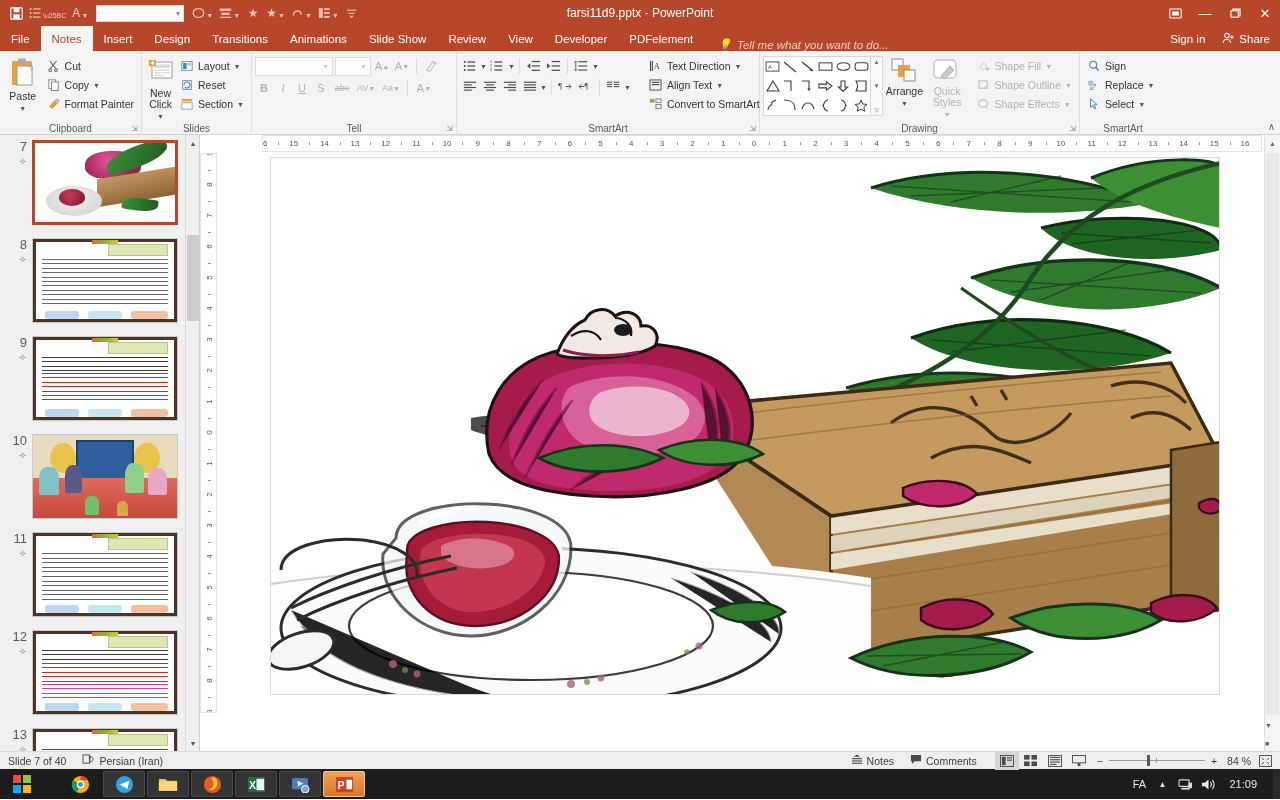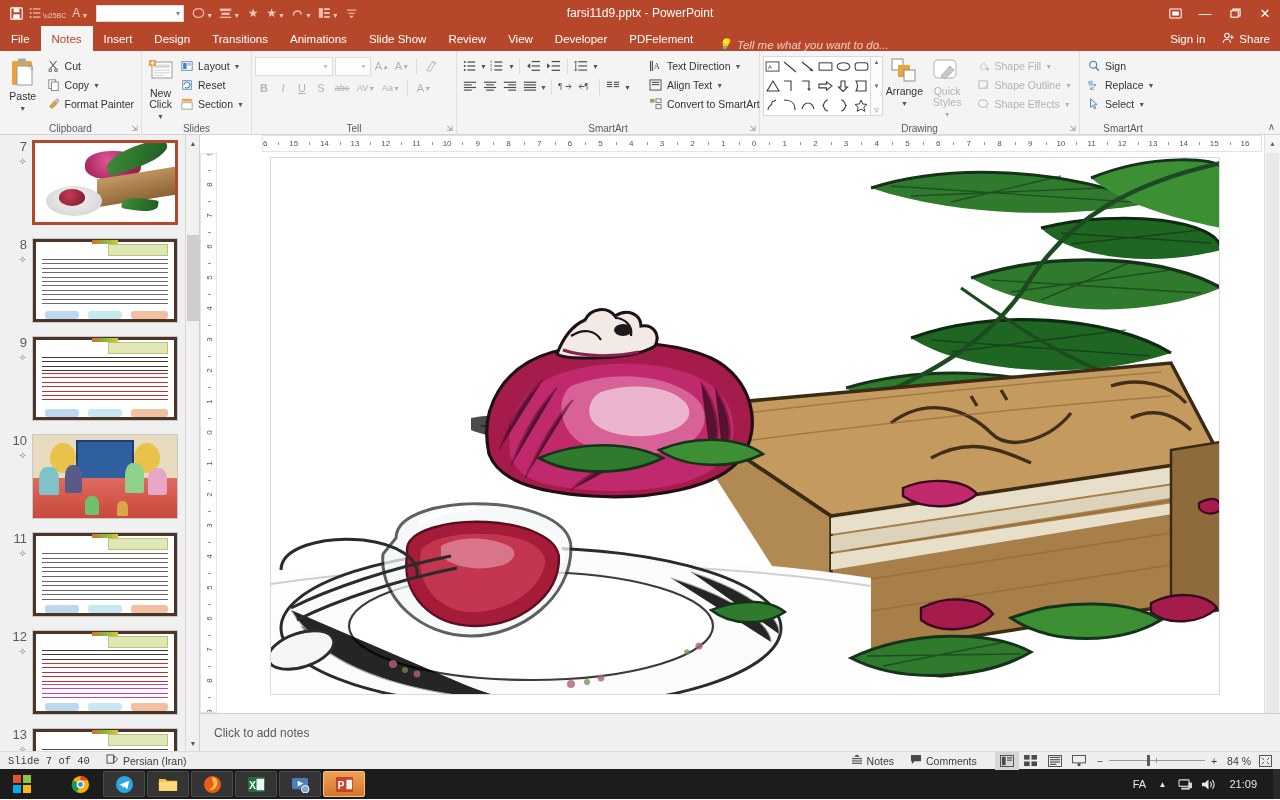--- a/index.html
+++ b/index.html
@@ -1234,27 +1234,24 @@
     </div>
 
     <div class="vscroll">
       <div class="vsbtn">▲</div>
       <div style="position:absolute;top:18px;bottom:36px;left:1px;width:13px;background:#e9e9e9;"></div>
       <div class="vsbtn" style="position:absolute;bottom:18px;">▼</div>
       <div class="vsbtn" style="position:absolute;bottom:0;">■</div>
     </div>
   </div>
 
-  <div class="notes">
-    <span>Click to add notes</span>
-  </div>
 </div>
 
 <div class="statusbar">
-  <div class="sb-item" style="padding-left:0;font-family:Liberation Mono, monospace;">Slide 7 of 40</div>
+  <div class="sb-item" style="padding-left:0;">Slide 7 of 40</div>
   <div class="sb-item">
     <span>
       <svg width="13" height="11" viewBox="0 0 14 12">
           <rect x="1" y="1" width="7" height="9" fill="none" stroke="#4a4a4a" stroke-width="1"></rect>
           <path d="M9 2 l3.5 3.5 L9.5 9 L8 9.4 L8.4 7.9z" fill="none" stroke="#4a4a4a" stroke-width="1"></path>
         </svg>
     </span>
     <span>Persian (Iran)</span>
   </div>
 

